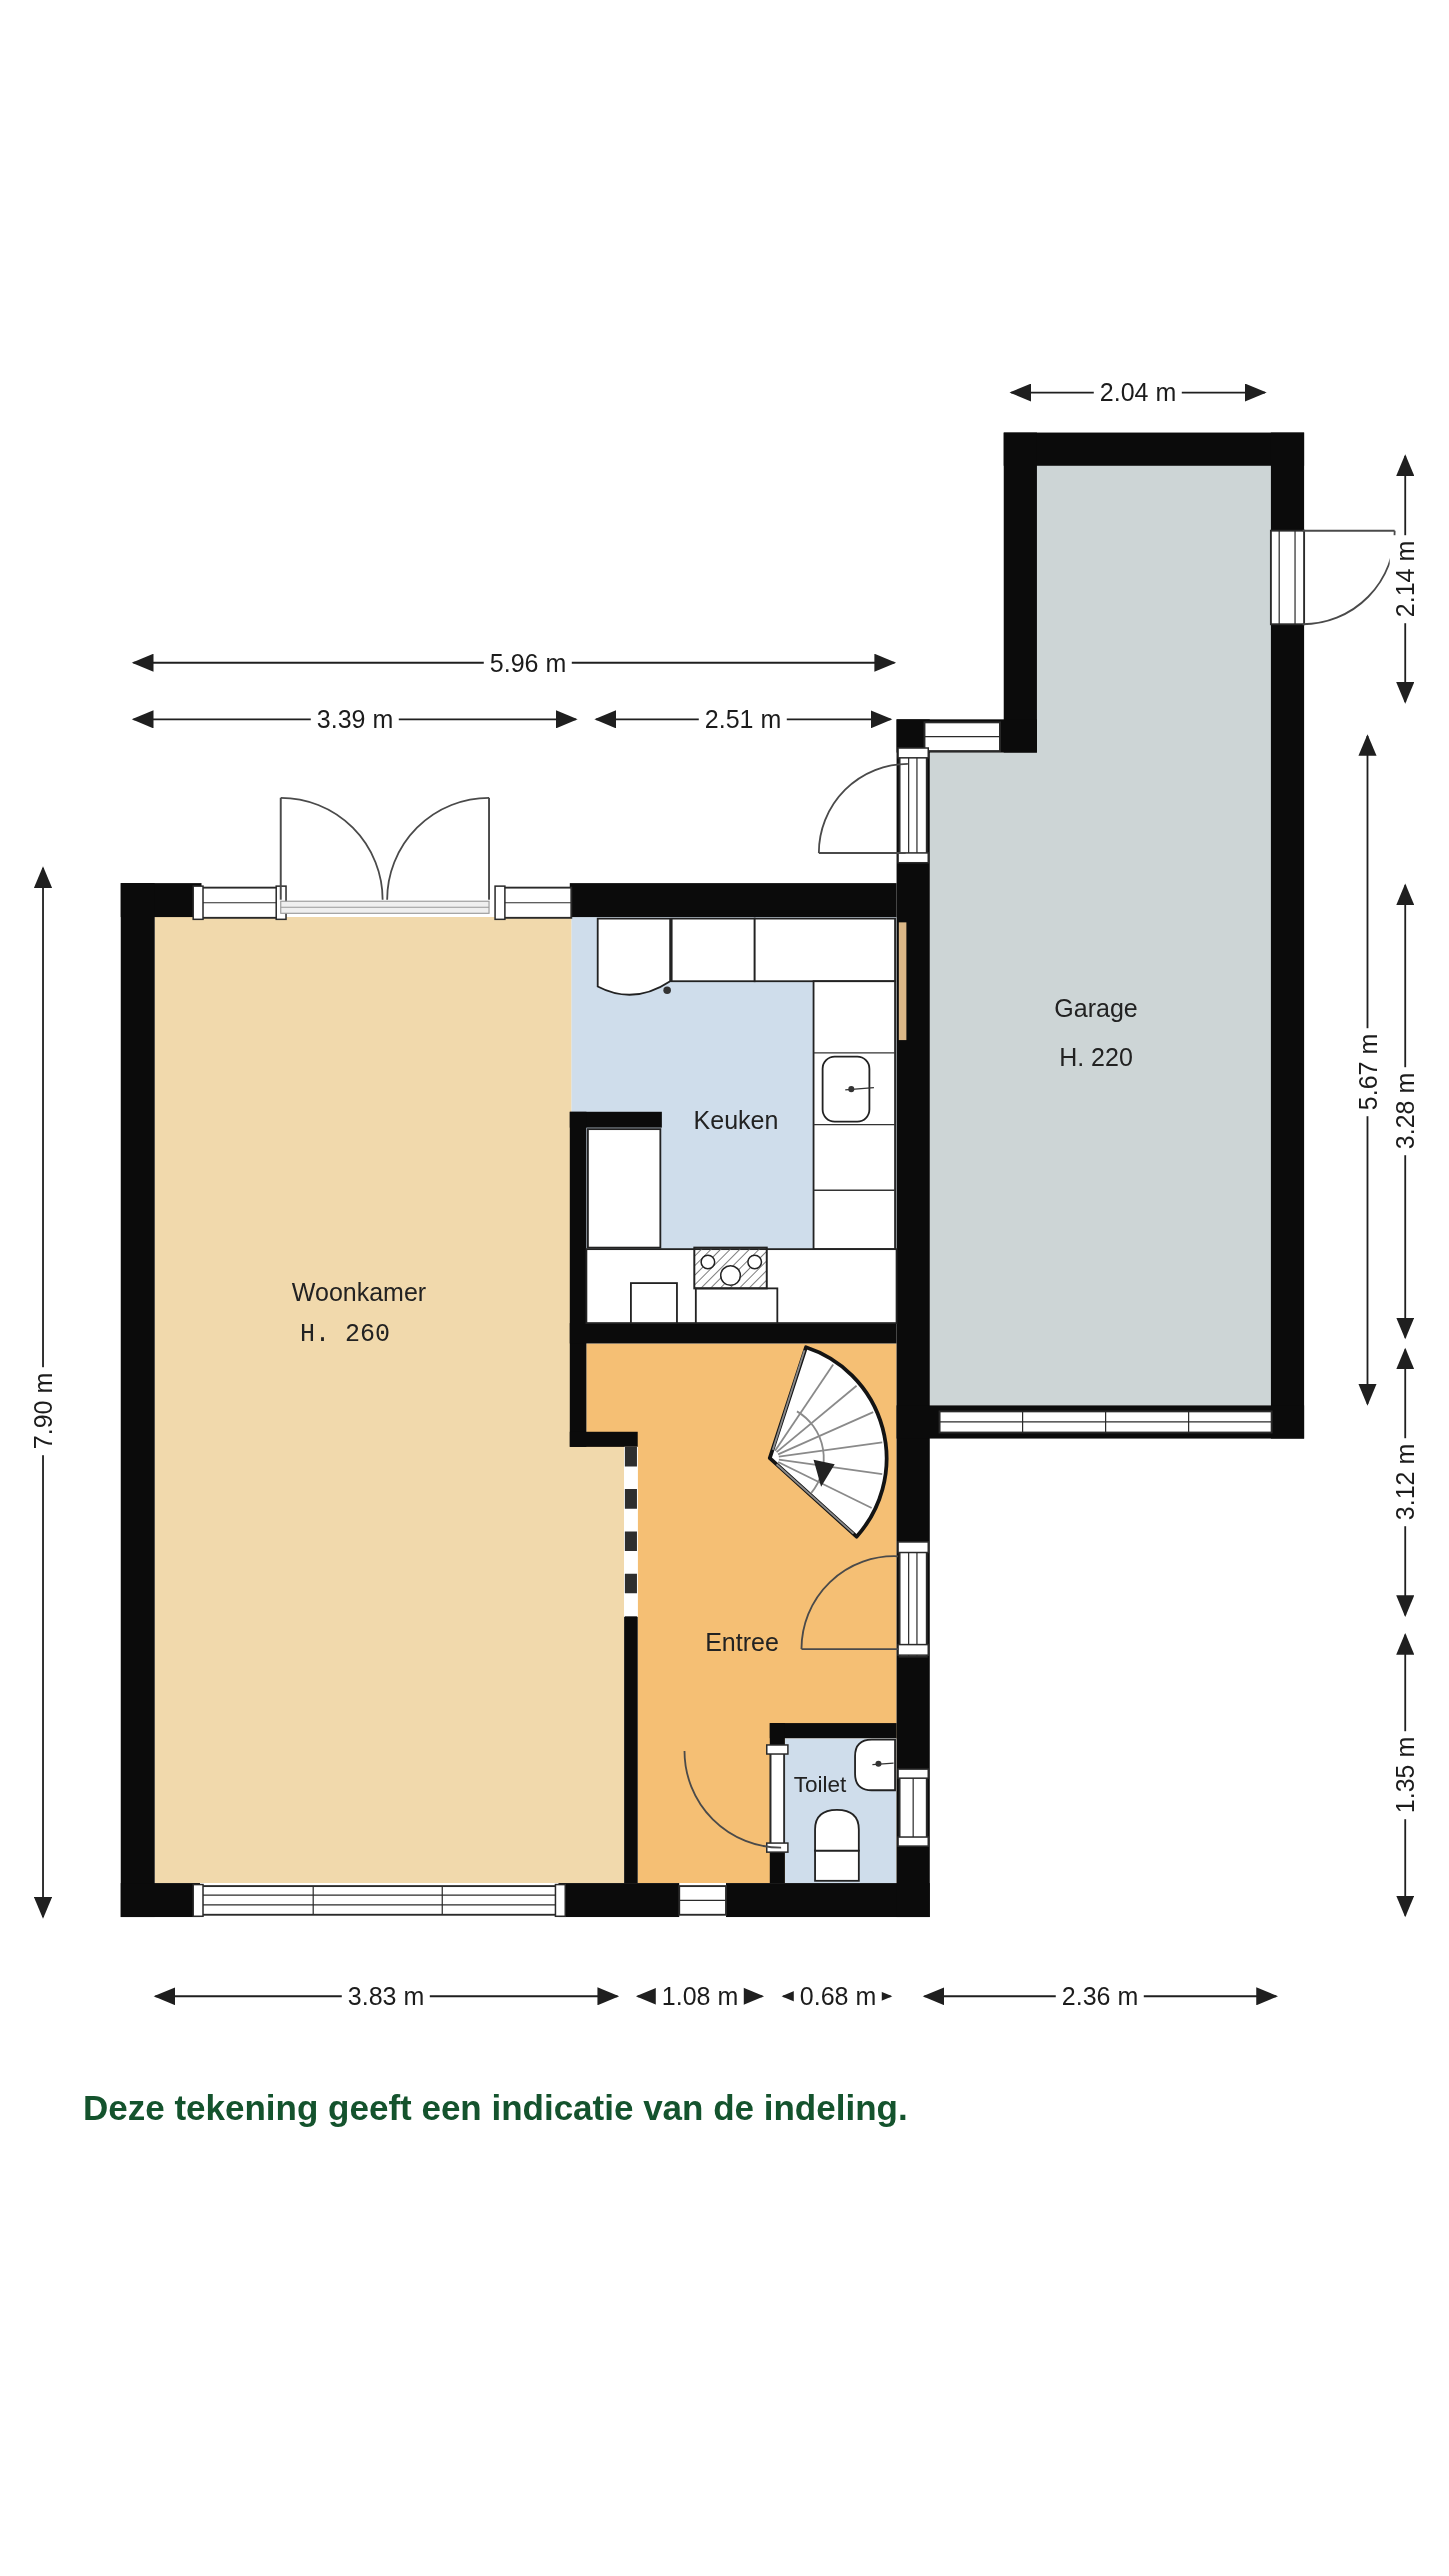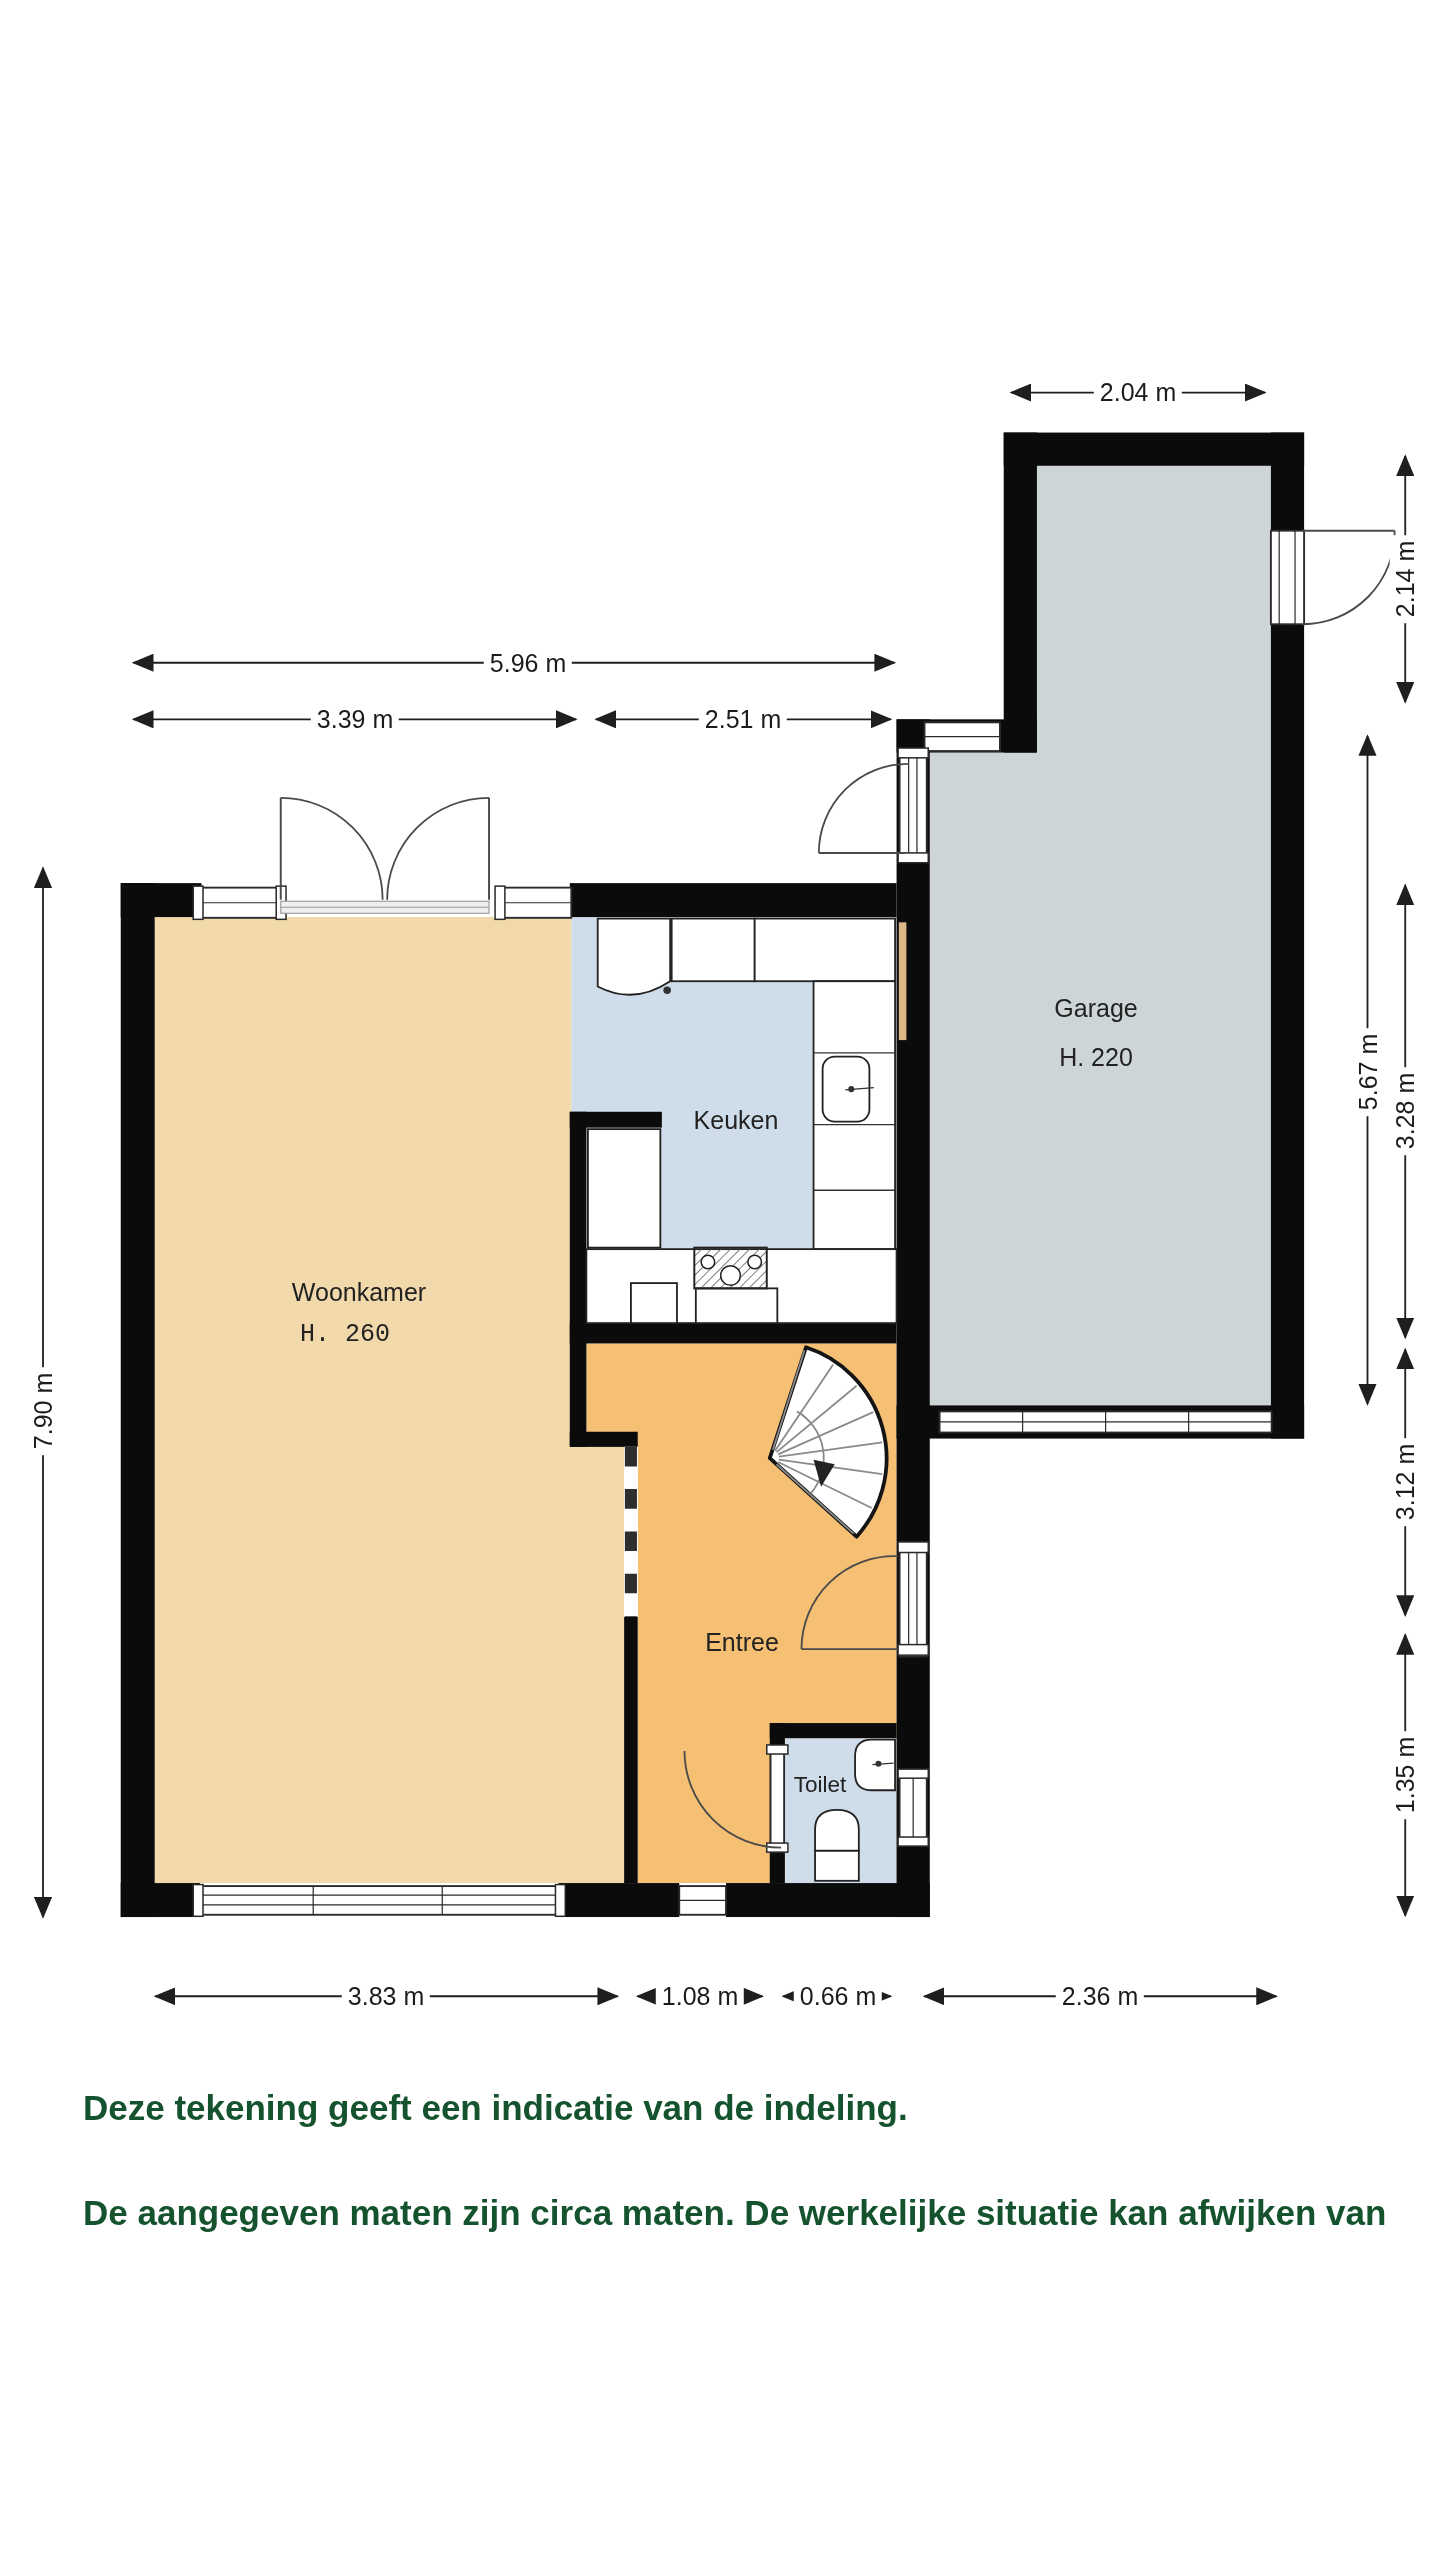--- a/index.html
+++ b/index.html
@@ -259,22 +259,21 @@
 <div class="lbl dim-lbl" style="left:355px;top:719px;">3.39 m</div>
 <div class="lbl dim-lbl" style="left:743px;top:719px;">2.51 m</div>
 <div class="lbl dim-lbl rot" style="left:43px;top:1411px;">7.90 m</div>
 <div class="lbl dim-lbl rot" style="left:1405px;top:579px;">2.14 m</div>
 <div class="lbl dim-lbl rot" style="left:1368px;top:1072px;">5.67 m</div>
 <div class="lbl dim-lbl rot" style="left:1405px;top:1111px;">3.28 m</div>
 <div class="lbl dim-lbl rot" style="left:1405px;top:1482px;">3.12 m</div>
 <div class="lbl dim-lbl rot" style="left:1405px;top:1775px;">1.35 m</div>
 <div class="lbl dim-lbl" style="left:386px;top:1996px;">3.83 m</div>
 <div class="lbl dim-lbl" style="left:700px;top:1996px;">1.08 m</div>
-<div class="lbl dim-lbl" style="left:838px;top:1996px;">0.66 m</div>
+<div class="lbl dim-lbl" style="left:838px;top:1996px;">0.68 m</div>
 <div class="lbl dim-lbl" style="left:1100px;top:1996px;">2.36 m</div>
 
 <div class="disclaimer">
   <div>Deze tekening geeft een indicatie van de indeling.</div>
-  <div>De aangegeven maten zijn circa maten. De werkelijke situatie kan afwijken van</div>
 </div>
 
 </div>
 
 
 </body></html>

